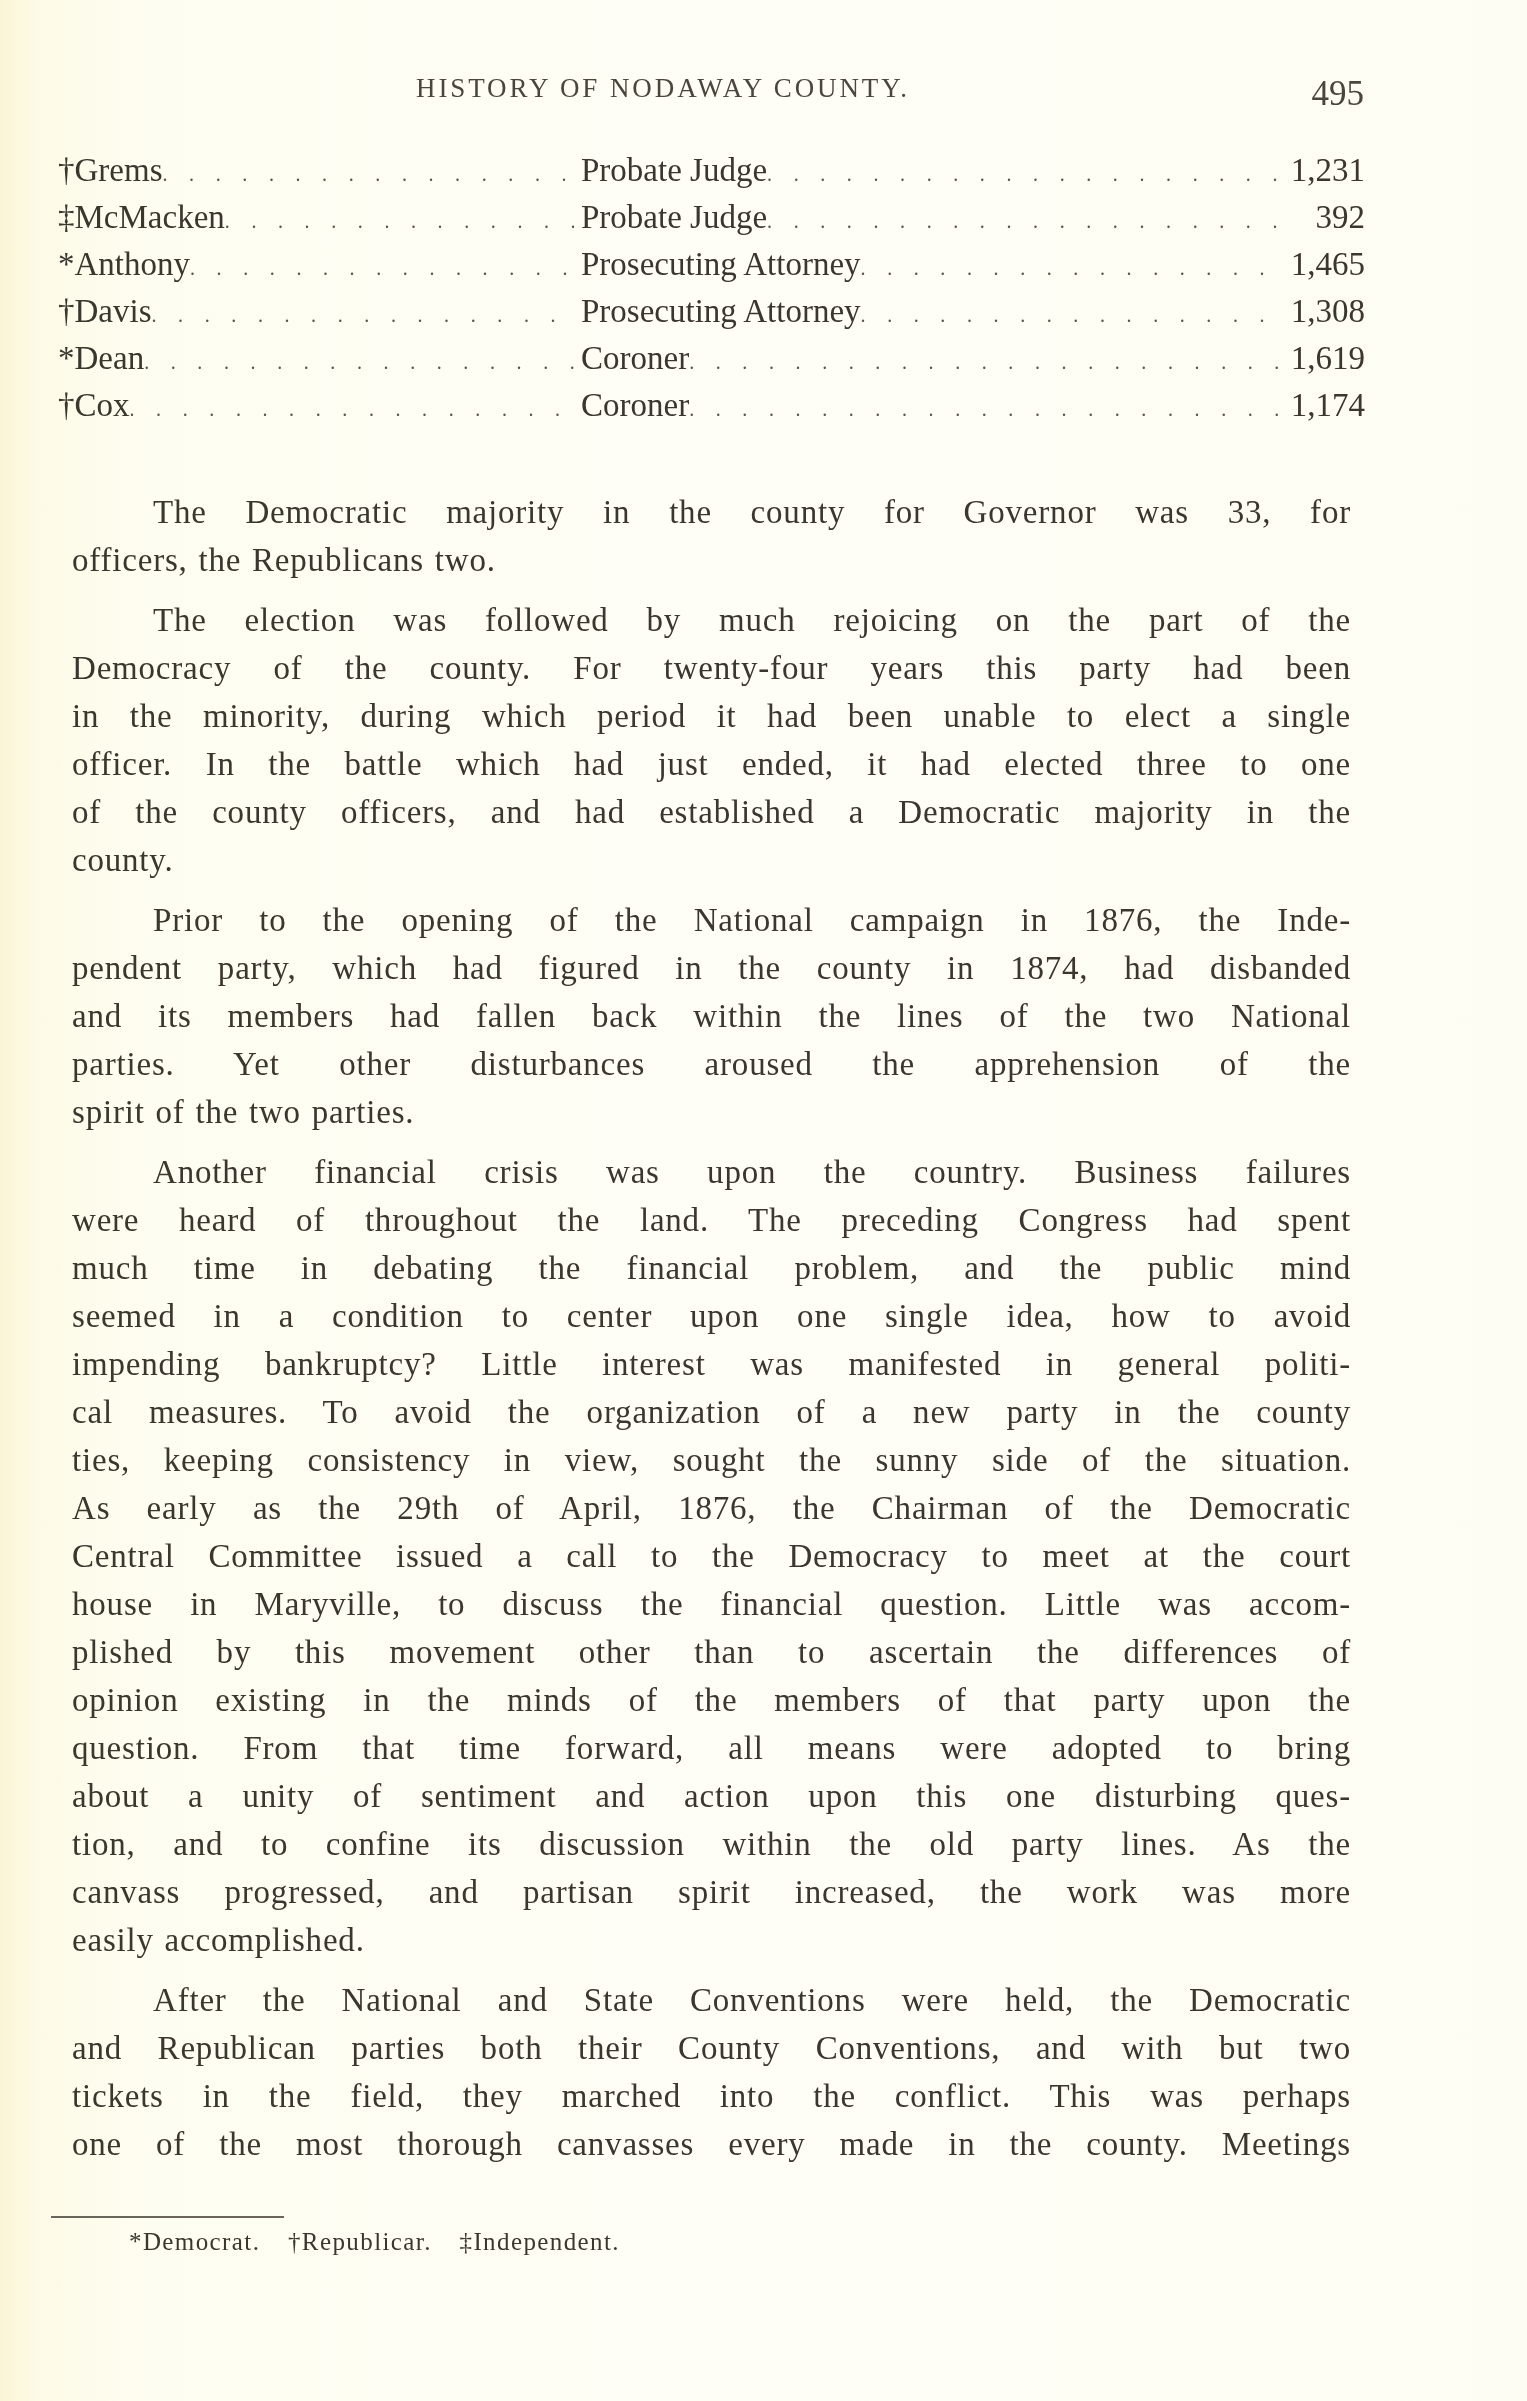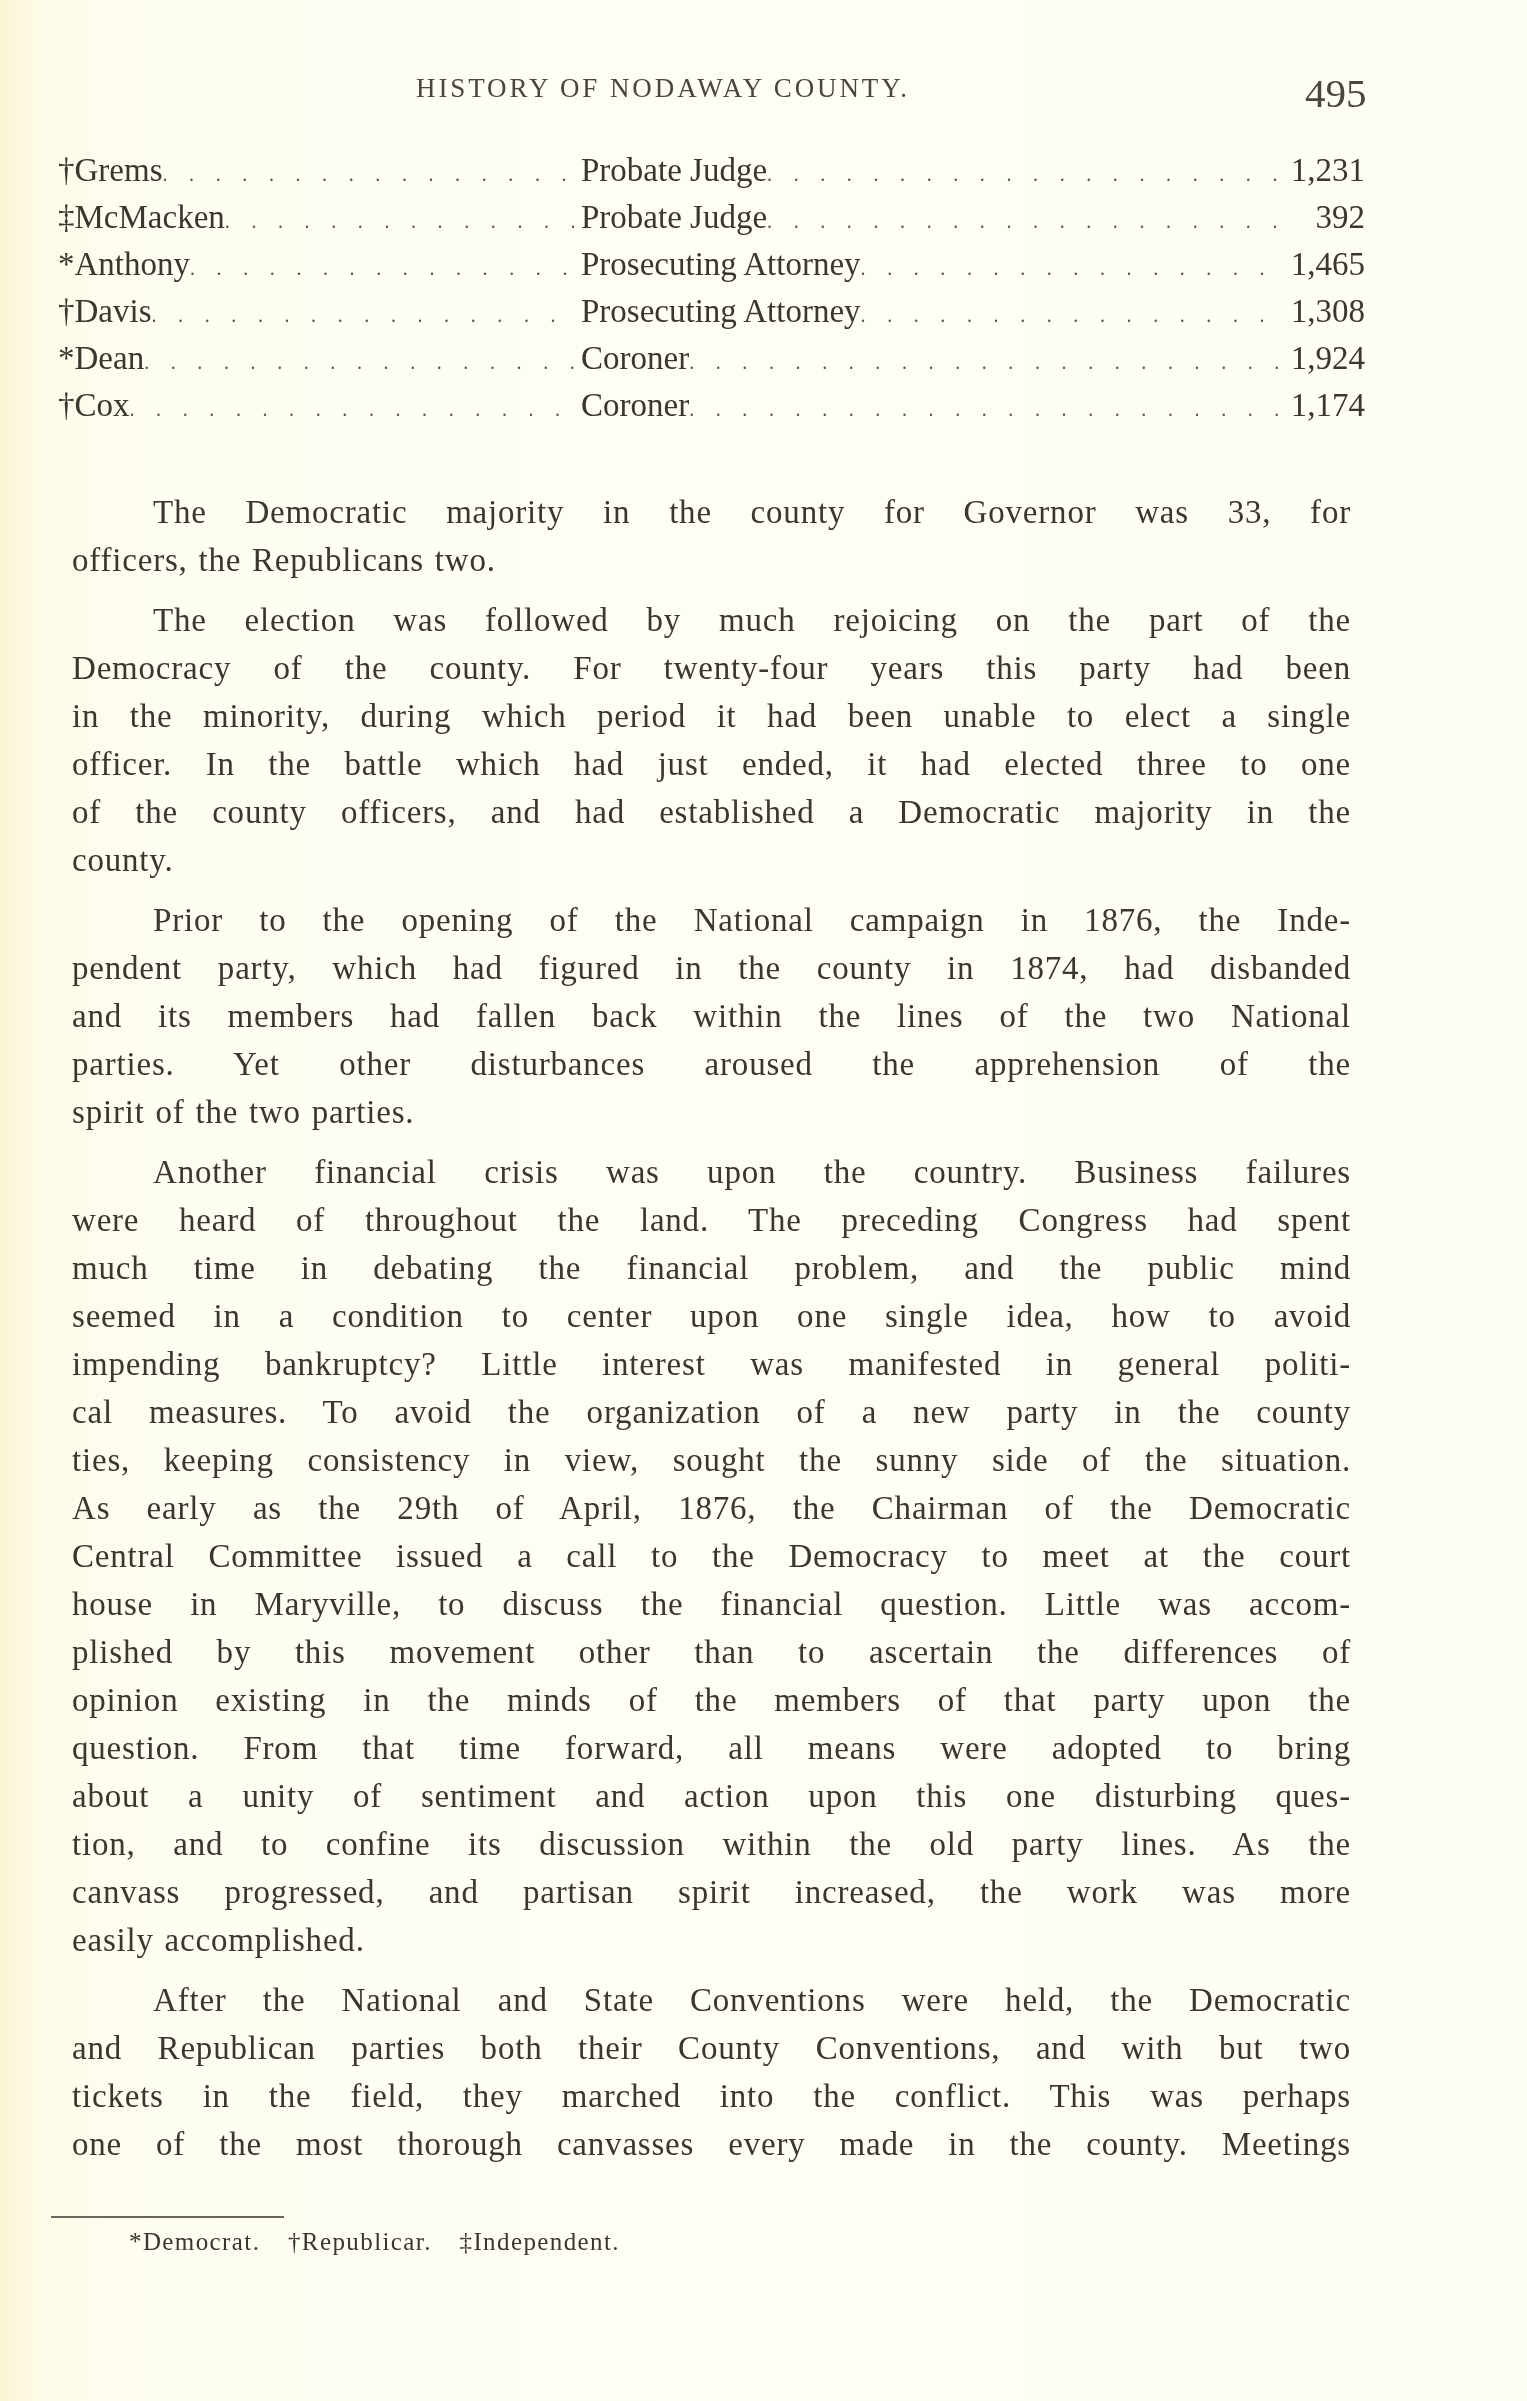--- a/index.html
+++ b/index.html
@@ -12,21 +12,21 @@
   }
   .page { position: absolute; left: 0; top: 0; width: 1527px; height: 2401px; }
 
   .running-head {
     position: absolute; left: 416px; top: 72px;
     font-size: 27px; letter-spacing: 2.9px; line-height: 33px;
     color: #4a463c; white-space: nowrap;
   }
   .page-number {
     position: absolute; left: 1305px; top: 75px; width: 59px; text-align: right;
-    font-size: 41px; line-height: 37px; color: #4a463c;
+    font-size: 35px; line-height: 37px; color: #4a463c;
   }
 
   .results-table {
     position: absolute; left: 58px; top: 147px; width: 1307px;
   }
   .result-row {
     position: relative; height: 47px; line-height: 47px;
     font-size: 33px; white-space: nowrap;
   }
   .result-row .name {
@@ -93,21 +93,21 @@
         <span class="votes">1,465</span>
       </div>
       <div class="result-row">
         <span class="name name-col"><span>†</span><span>Davis</span><span class="dots"> . . . . . . . . . . . . . . . . . . . . . . . . . . . . . . . . . . . . . . . . . . . . . . . . . . . .</span></span>
         <span class="office office-col"><span>Prosecuting Attorney</span><span class="dots"> . . . . . . . . . . . . . . . . . . . . . . . . . . . . . . . . . . . . . . . . . . . . . . . . . . . .</span></span>
         <span class="votes">1,308</span>
       </div>
       <div class="result-row">
         <span class="name name-col"><span>*</span><span>Dean</span><span class="dots"> . . . . . . . . . . . . . . . . . . . . . . . . . . . . . . . . . . . . . . . . . . . . . . . . . . . .</span></span>
         <span class="office office-col"><span>Coroner</span><span class="dots"> . . . . . . . . . . . . . . . . . . . . . . . . . . . . . . . . . . . . . . . . . . . . . . . . . . . .</span></span>
-        <span class="votes">1,924</span>
+        <span class="votes">1,619</span>
       </div>
       <div class="result-row">
         <span class="name name-col"><span>†</span><span>Cox</span><span class="dots"> . . . . . . . . . . . . . . . . . . . . . . . . . . . . . . . . . . . . . . . . . . . . . . . . . . . .</span></span>
         <span class="office office-col"><span>Coroner</span><span class="dots"> . . . . . . . . . . . . . . . . . . . . . . . . . . . . . . . . . . . . . . . . . . . . . . . . . . . .</span></span>
         <span class="votes">1,174</span>
       </div>
     </div>
 
   <div class="body-text" id="body-text">
       <p>

